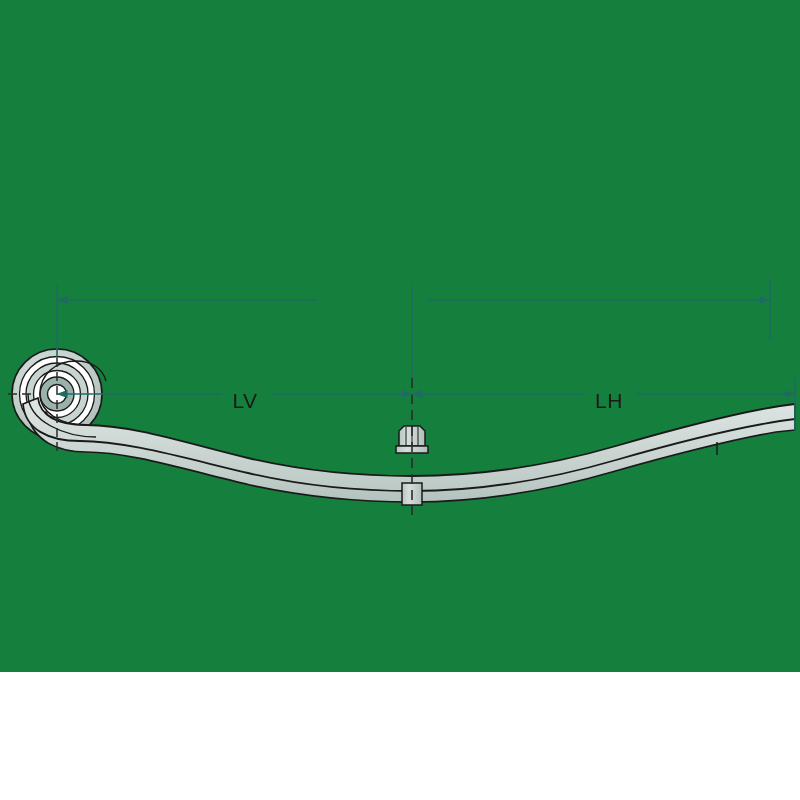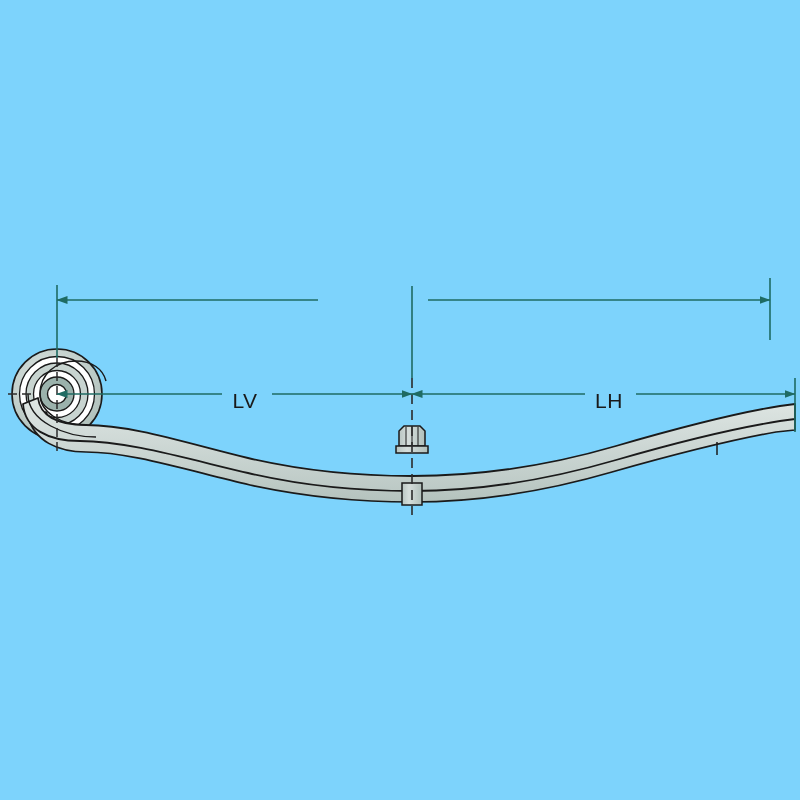--- a/index.html
+++ b/index.html
@@ -9,22 +9,22 @@
   }
   body {
     width: 800px;
     height: 800px;
     font-family: "Liberation Sans", sans-serif;
     overflow: hidden;
   }
   #drawing-root {
     position: relative;
     width: 800px;
-    height: 800px;
-    background: #7dd3fc;
+    height: 672px;
+    background: #15803d;
   }
   #tech-svg {
     display: block;
     width: 800px;
     height: 800px;
   }
   .dim-label {
     font-family: "Liberation Sans", sans-serif;
     font-size: 21px;
     fill: #1a1a1a;

